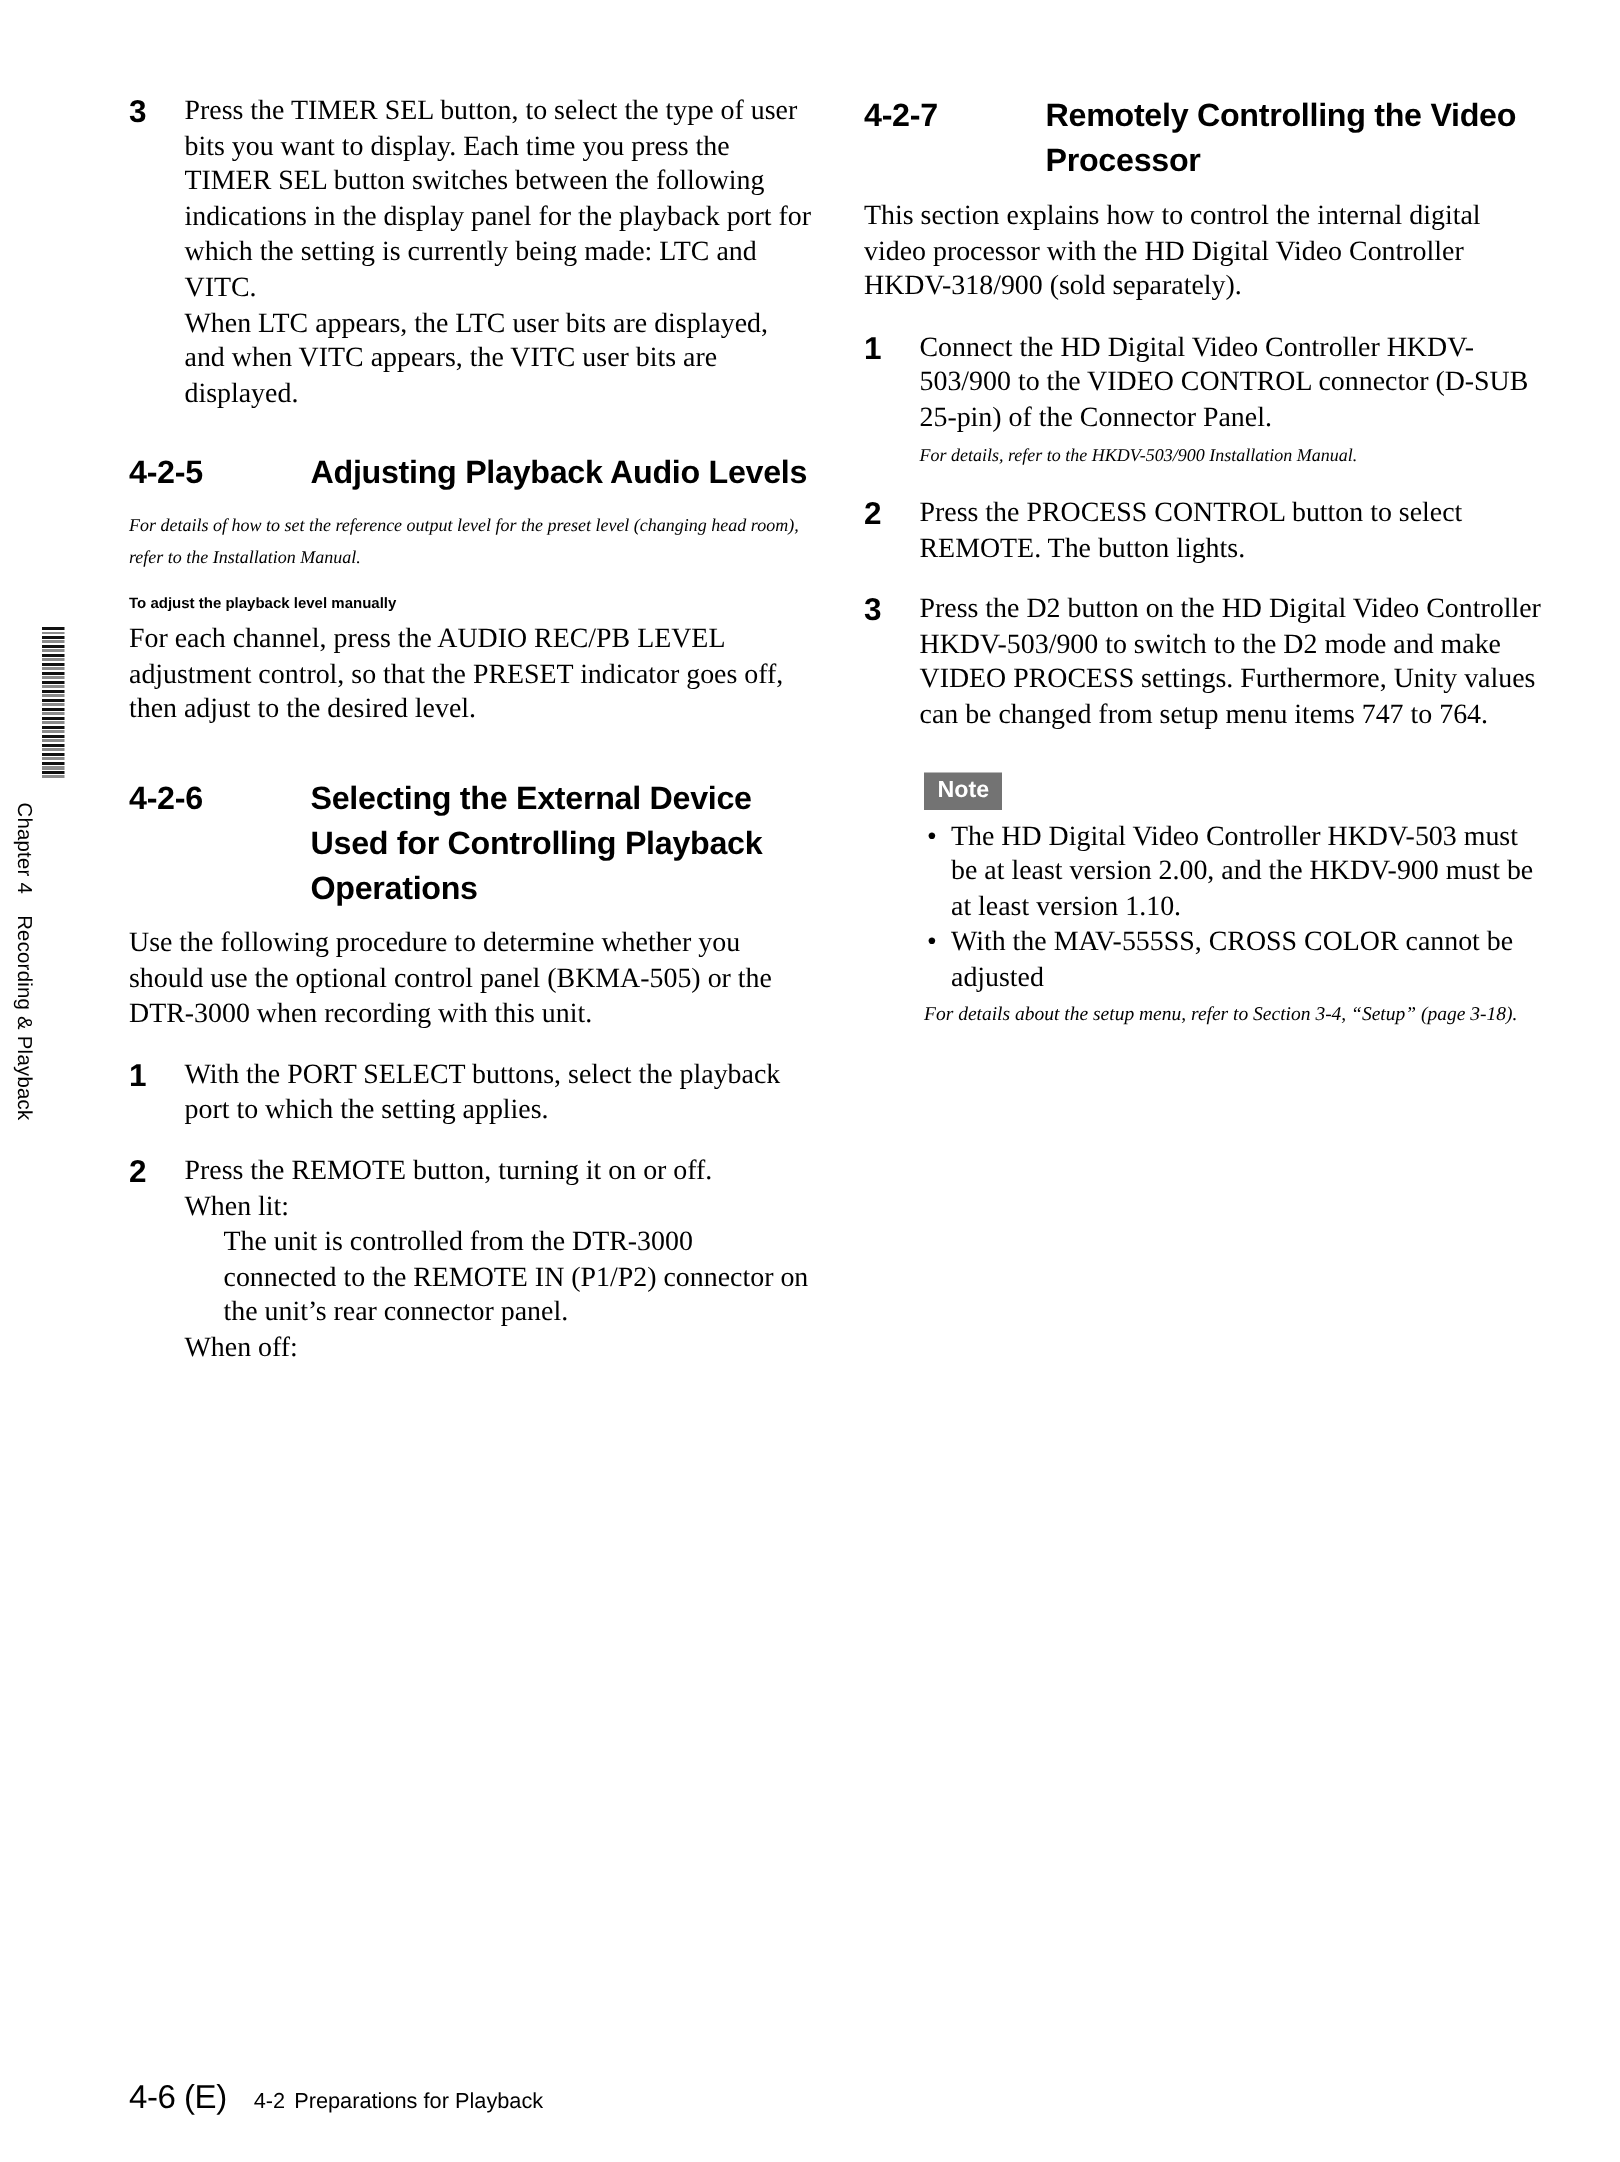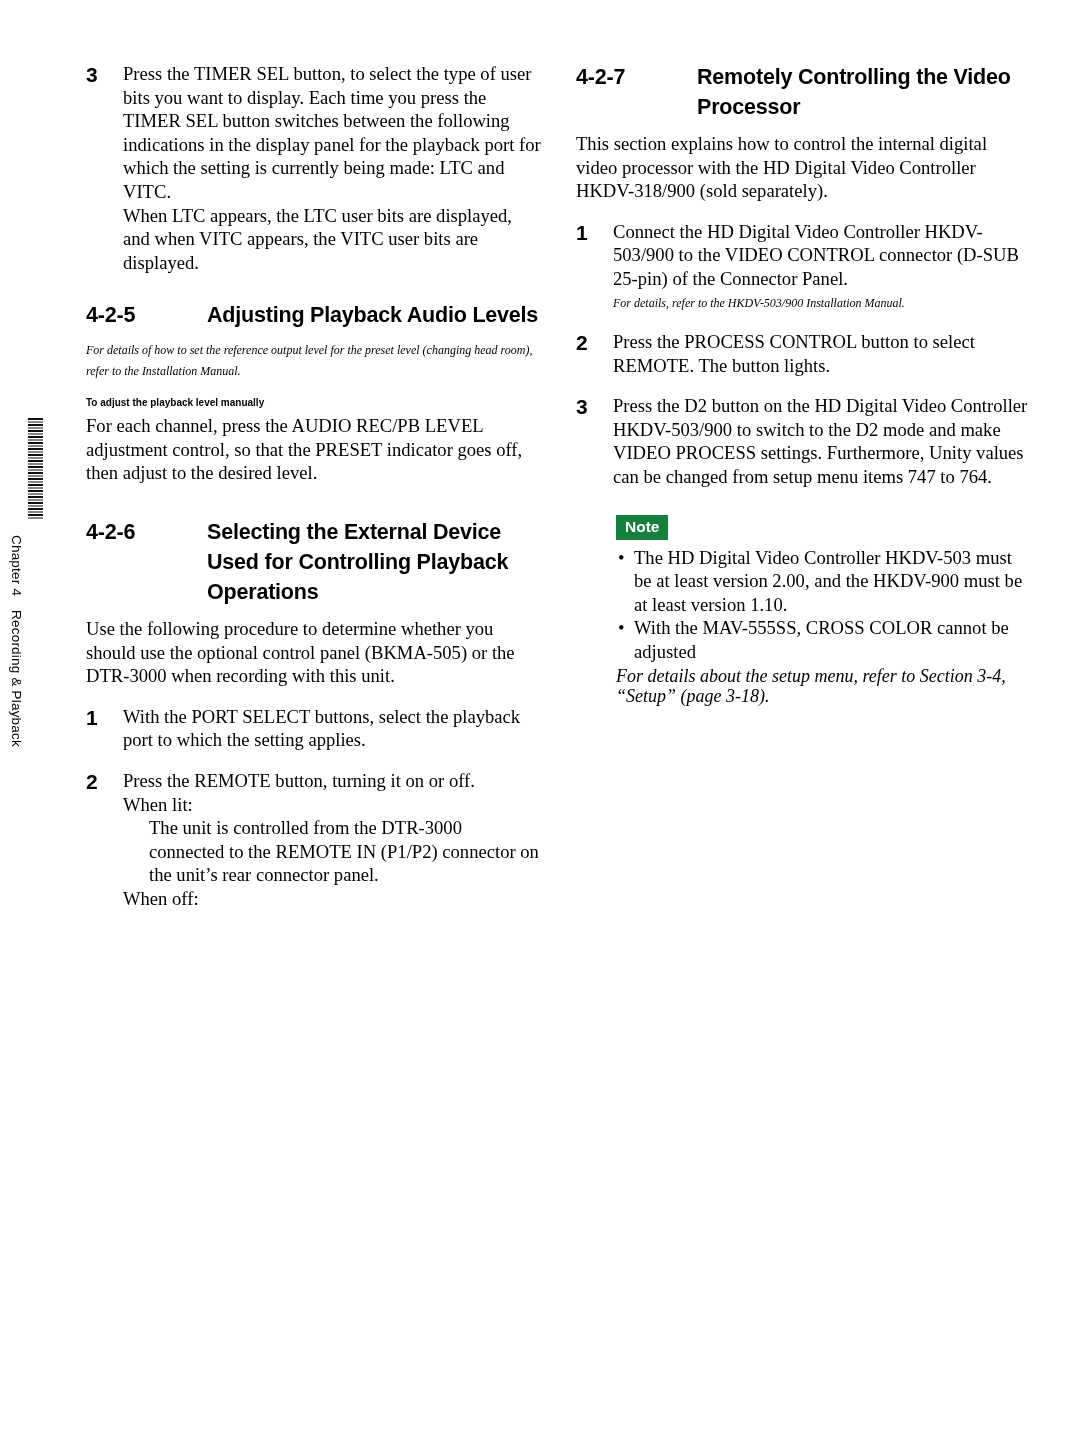--- a/index.html
+++ b/index.html
@@ -135,21 +135,21 @@
     line-height: 23.6px;
   }
   .step-body .sub-indent {
     display: block;
     padding-left: 26px;
   }
 
   
   .note-badge {
     display: inline-block;
-    background: #15803d;
+    background: #737373;
     color: #ffffff;
     font-family: "Liberation Sans", sans-serif;
     font-weight: bold;
     font-size: 15.5px;
     line-height: 18px;
     padding: 3px 9px 4px 9px;
     margin: 0 0 6px 40px;
   }
   .note-list {
     margin: 0;
@@ -166,21 +166,21 @@
   }
   .note-list li .bullet {
     position: absolute;
     left: 2px;
     top: 0;
   }
   .note-italic {
     margin-left: 40px;
     font-family: "Liberation Serif", serif;
     font-style: italic;
-    font-size: 18px;
+    font-size: 13px;
     line-height: 20.4px;
     margin-top: 2px;
   }
 
   
   .footer {
     position: absolute;
     left: 86px;
     bottom: 30px;
     display: flex;
@@ -304,14 +304,20 @@
       <li>
         <span class="bullet">•</span>
         <span>With the MAV-555SS, CROSS COLOR cannot be adjusted</span>
       </li>
     </ul>
 
     <div class="note-italic">For details about the setup menu, refer to Section 3-4, “Setup” (page 3-18).</div>
 
   </div>
 
+  <div class="footer">
+    <div class="footer-page">4-6 (E)</div>
+    <div class="footer-sec">
+      <span class="fs-num">4-2</span><span>Preparations for Playback</span>
+    </div>
+  </div>
 
 </div>
 
 </body></html>

